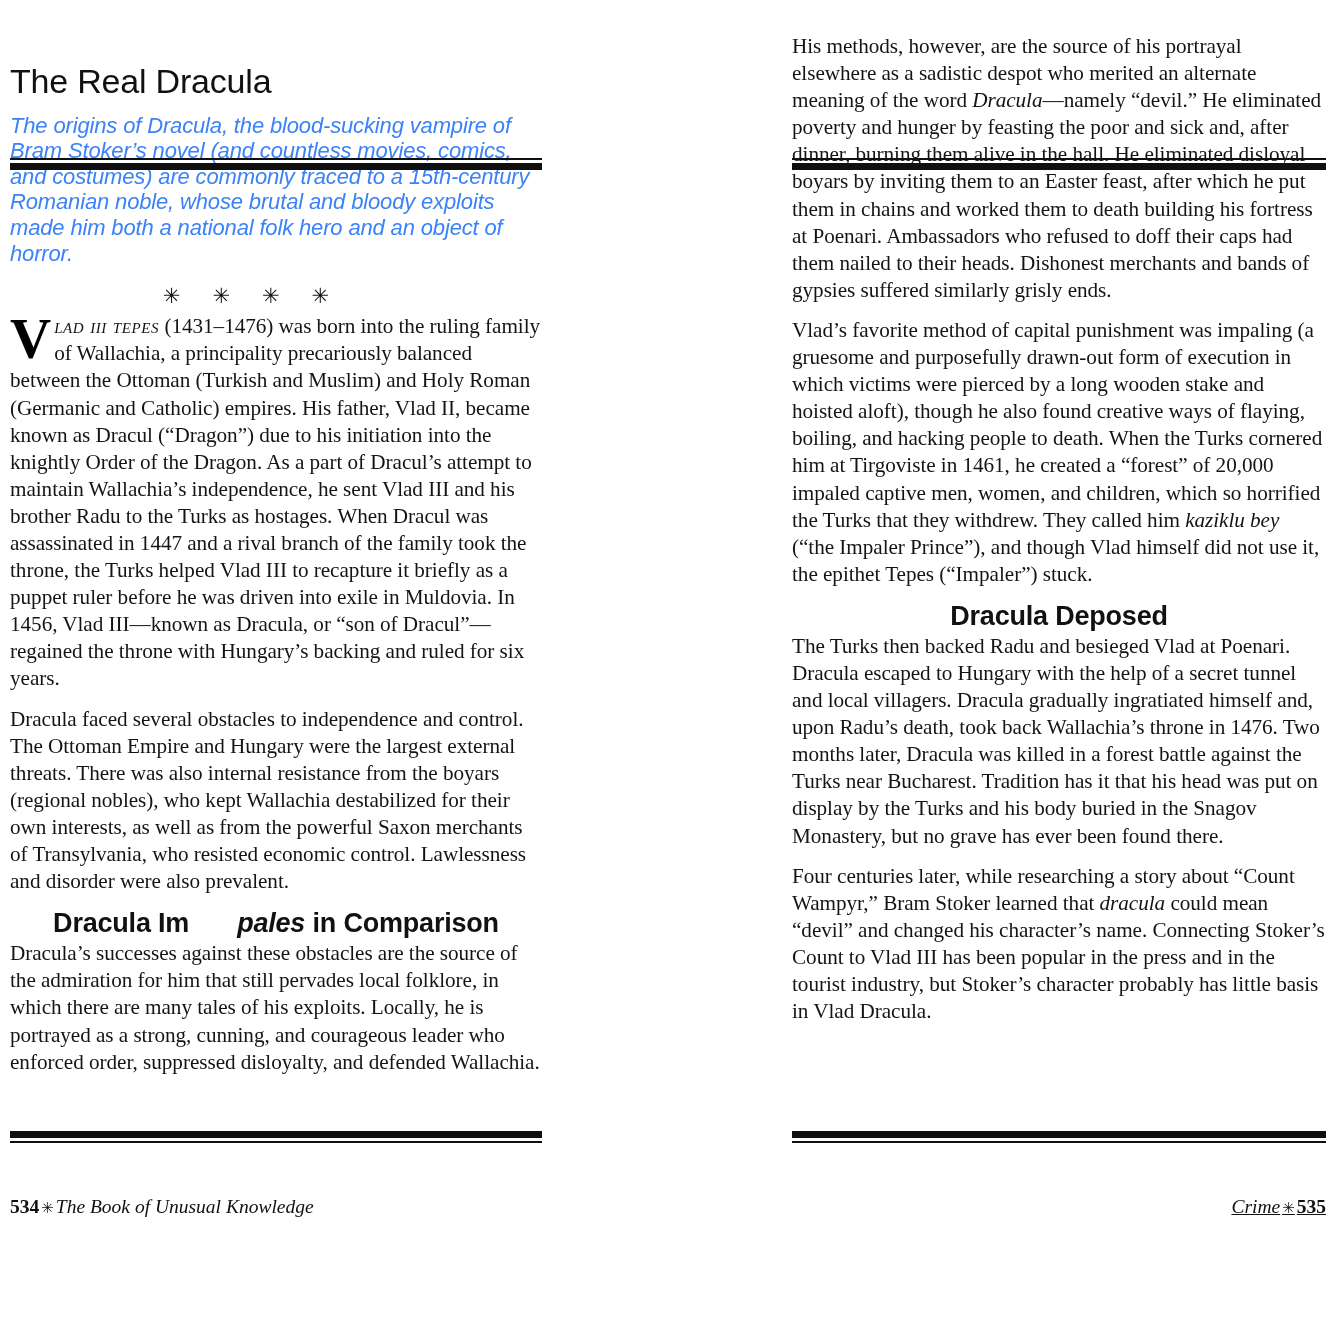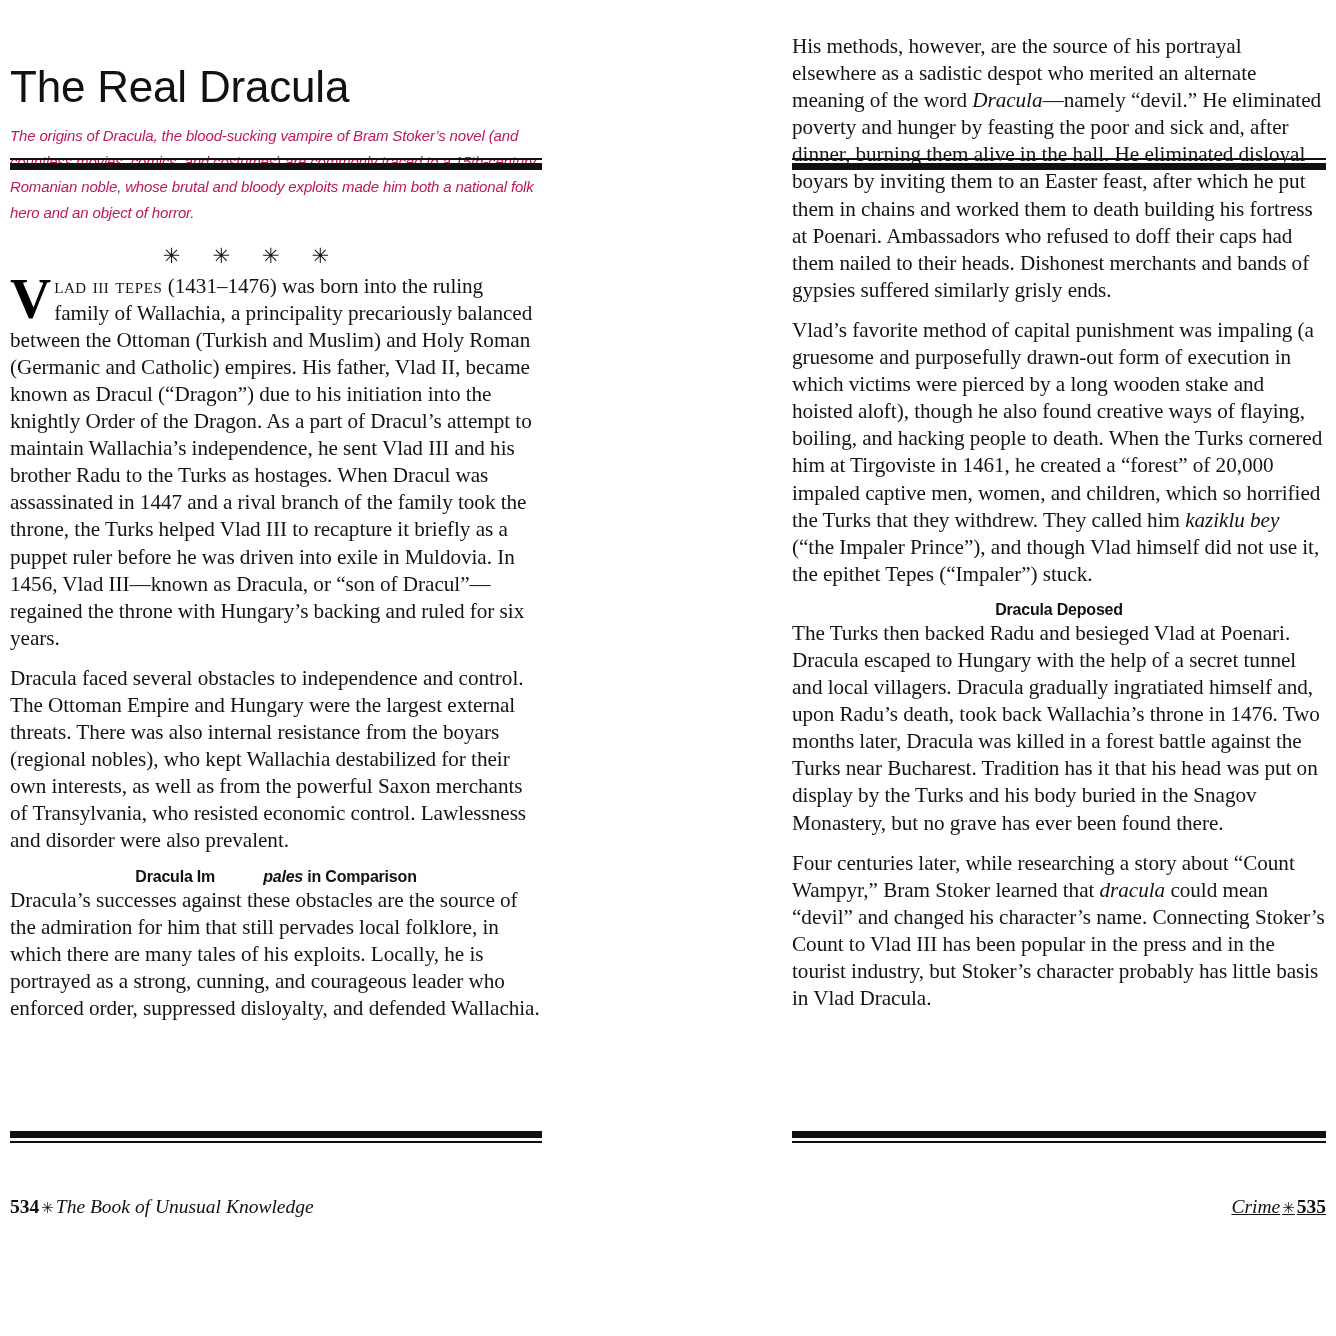--- a/index.html
+++ b/index.html
@@ -47,35 +47,35 @@
   .rule-top    { top: 158px; }
   .rule-bottom { top: 1131px; }
 
   .rule-thin  { height: 2px;  background: #101010; }
   .rule-thick { height: 7px;  background: #101010; }
   .rule-gap   { height: 3px;  background: transparent; }
 
   
   .article-title {
     font-family: "Liberation Sans", "DejaVu Sans", sans-serif;
-    font-size: 44px;
+    font-size: 34px;
     font-weight: 400;
     letter-spacing: -0.2px;
     line-height: 1.05;
     color: #111;
     margin: 0;
     padding-top: 31px;
   }
 
   .article-standfirst {
     font-family: "Liberation Sans", "DejaVu Sans", sans-serif;
     font-style: italic;
-    font-size: 15px;
+    font-size: 22px;
     line-height: 25.6px;
-    color: #be185d;
+    color: #3b82f6;
     margin: 13px 0 0 0;
     letter-spacing: -0.15px;
   }
 
   
   .ornament-row {
     text-align: center;
     margin: 20px 0 6px 0;
     padding-right: 60px;
   }
@@ -107,26 +107,27 @@
     font-size: 57px;
     line-height: 45px;
     font-weight: 700;
     padding: 3px 2px 0 0;
     margin-right: 1px;
     color: #000;
   }
   .smallcaps {
     font-variant: small-caps;
     letter-spacing: 0.6px;
+    font-style: italic;
   }
 
   
   h2.subhead {
     font-family: "Liberation Sans", "DejaVu Sans", sans-serif;
-    font-size: 16px;
+    font-size: 27px;
     font-weight: 700;
     text-align: center;
     margin: 10px 0 1px 0;
     color: #111;
     letter-spacing: -0.2px;
   }
   h2.subhead em {
     font-style: italic;
     font-weight: 700;
     margin-left: 48px;

